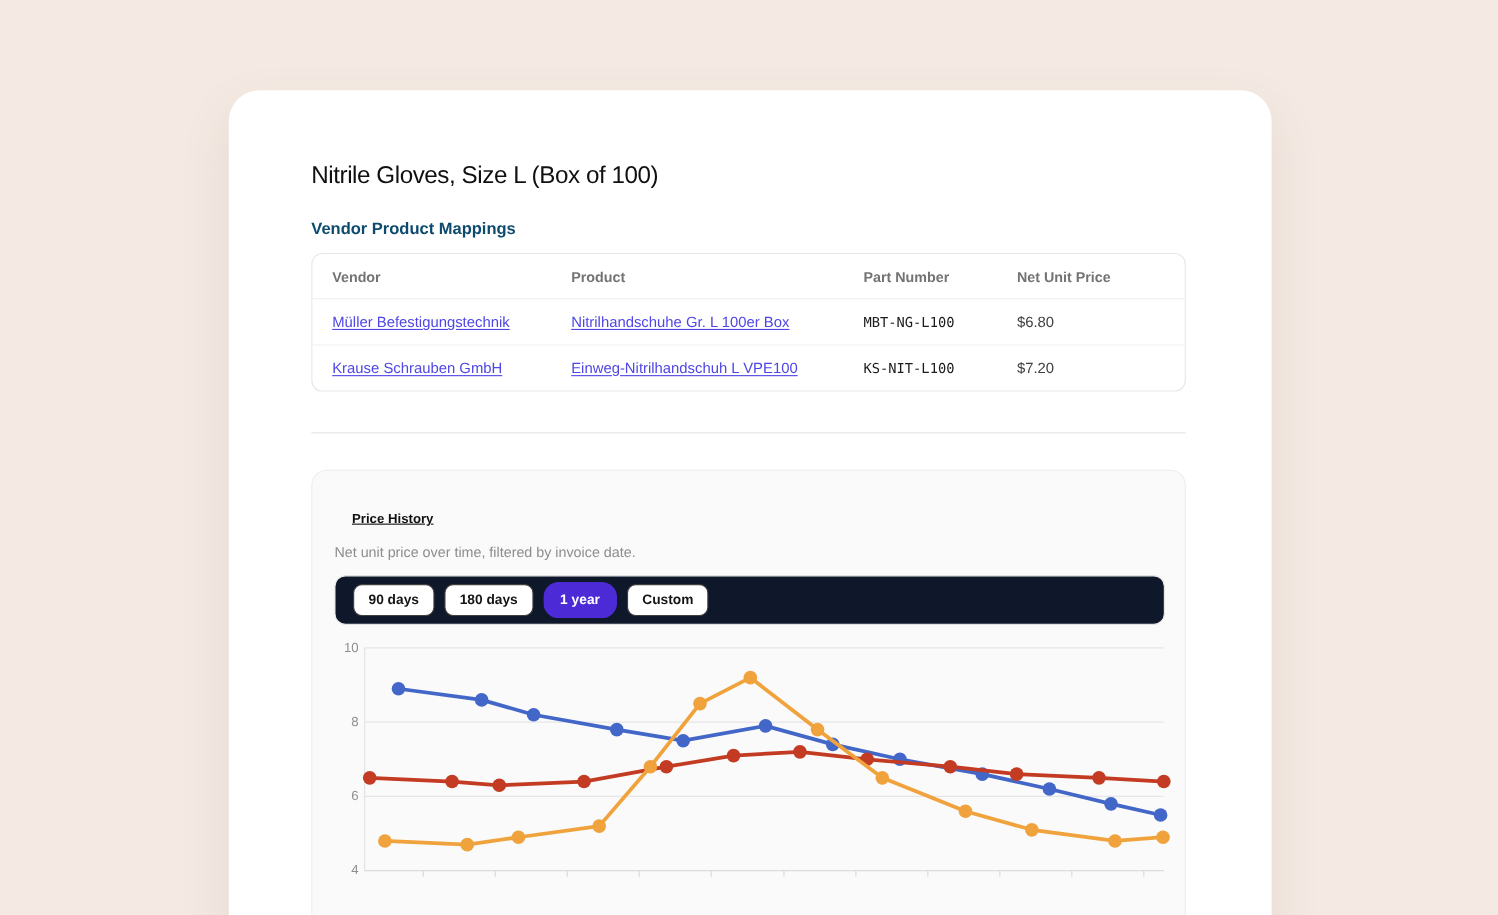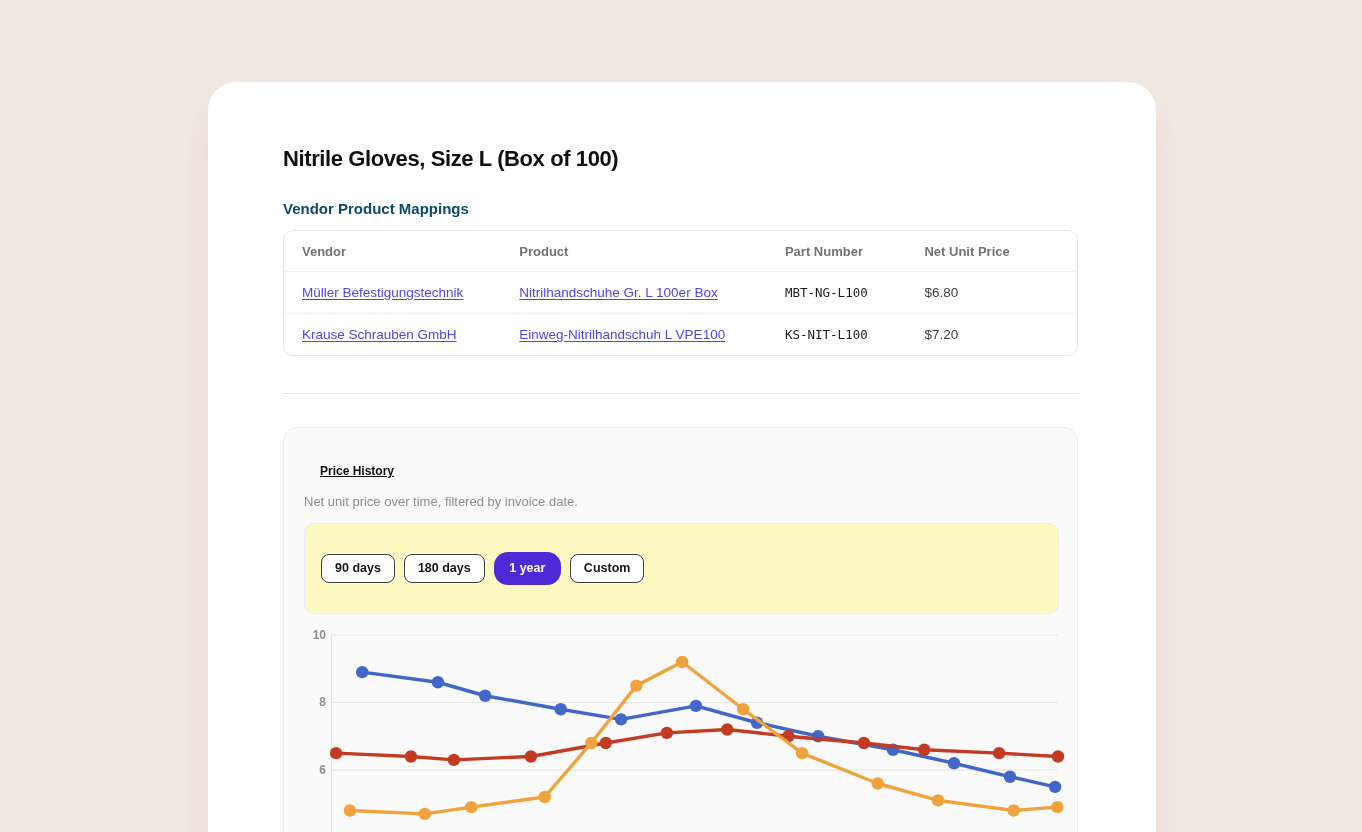--- a/index.html
+++ b/index.html
@@ -10,21 +10,21 @@
     font-family:"Liberation Sans", sans-serif;
     position:relative;
   }
   .card {
     position:absolute; left:208px; top:82px; width:948px; height:1150px;
     background:#ffffff; border-radius:28px;
     box-shadow:0 18px 45px rgba(120,80,60,.10);
   }
   .card-inner { padding:64px 78px 0 75px; }
   .page-title {
-    margin:0; font-size:22px; font-weight:700; color:#101010; letter-spacing:-0.4px;
+    margin:0; font-size:22px; font-weight:400; color:#101010; letter-spacing:-0.4px;
   }
   .section-heading { margin:28px 0 0; font-size:15px; font-weight:700; color:#0c4a6e; }
   .table-wrap {
     margin-top:13px; border:1px solid #e7e7e7; border-radius:10px;
     overflow:hidden; background:#fff;
   }
   table { width:100%; border-collapse:collapse; }
   thead th {
     text-align:left; font-size:13px; font-weight:600; color:#737373;
     padding:13px 18px 12px 18px;
@@ -37,34 +37,34 @@
   .part { font-family:"DejaVu Sans Mono", monospace; font-size:12.5px; color:#1c1c1c; }
   .price { color:#404040; }
   .divider { border:none; border-top:1px solid #e6e4e1; margin:37px 0 0 0; }
   .panel {
     margin-top:33px; background:#fafafa; border:1px solid #ededed;
     border-radius:14px; padding:20px 18px 60px 20px;
   }
   .panel-title { margin:16px; font-size:12px; font-weight:700; color:#111;text-decoration:underline; }
   .panel-sub { margin:6px 0 0 0; font-size:13px; color:#8d8d8d; }
   .filter-bar {
-    margin-top:14px; background:#fef9c3; border:1px solid #ebebeb;
-    border-radius:10px; padding:28px 16px; display:flex; gap:9px; align-items:center;
+    margin-top:14px; background:#0f172a; border:1px solid #ebebeb;
+    border-radius:10px; padding:5px 16px; display:flex; gap:9px; align-items:center;
   }
   .range-btn {
     font-family:inherit; font-size:12.5px; font-weight:700; color:#151515;
     background:#ffffff; border:1.5px solid #3f3f3f; border-radius:8px;
     padding:6px 13px; line-height:1.25; cursor:pointer;
   }
   .range-btn.active { color:#ffffff; border-color:transparent; padding:7.5px 14.5px; }
   .chart-area { margin-top:21px; display:flex; }
   .ylabels { width:22px; position:relative; height:212px; flex:none; }
   .ylabels span {
     position:absolute; right:0; transform:translateY(-52%);
-    font-size:12px; color:#8f8f8f;font-weight:bold;
+    font-size:12px; color:#8f8f8f;
   }
   .plot { margin-left:5px; position:relative; width:727px; flex:none; }
 </style>
 </head>
 <body>
 
 <div class="card">
   <div class="card-inner">
     <h1 class="page-title">Nitrile Gloves, Size L (Box of 100)</h1>
     <h2 class="section-heading">Vendor Product Mappings</h2>

